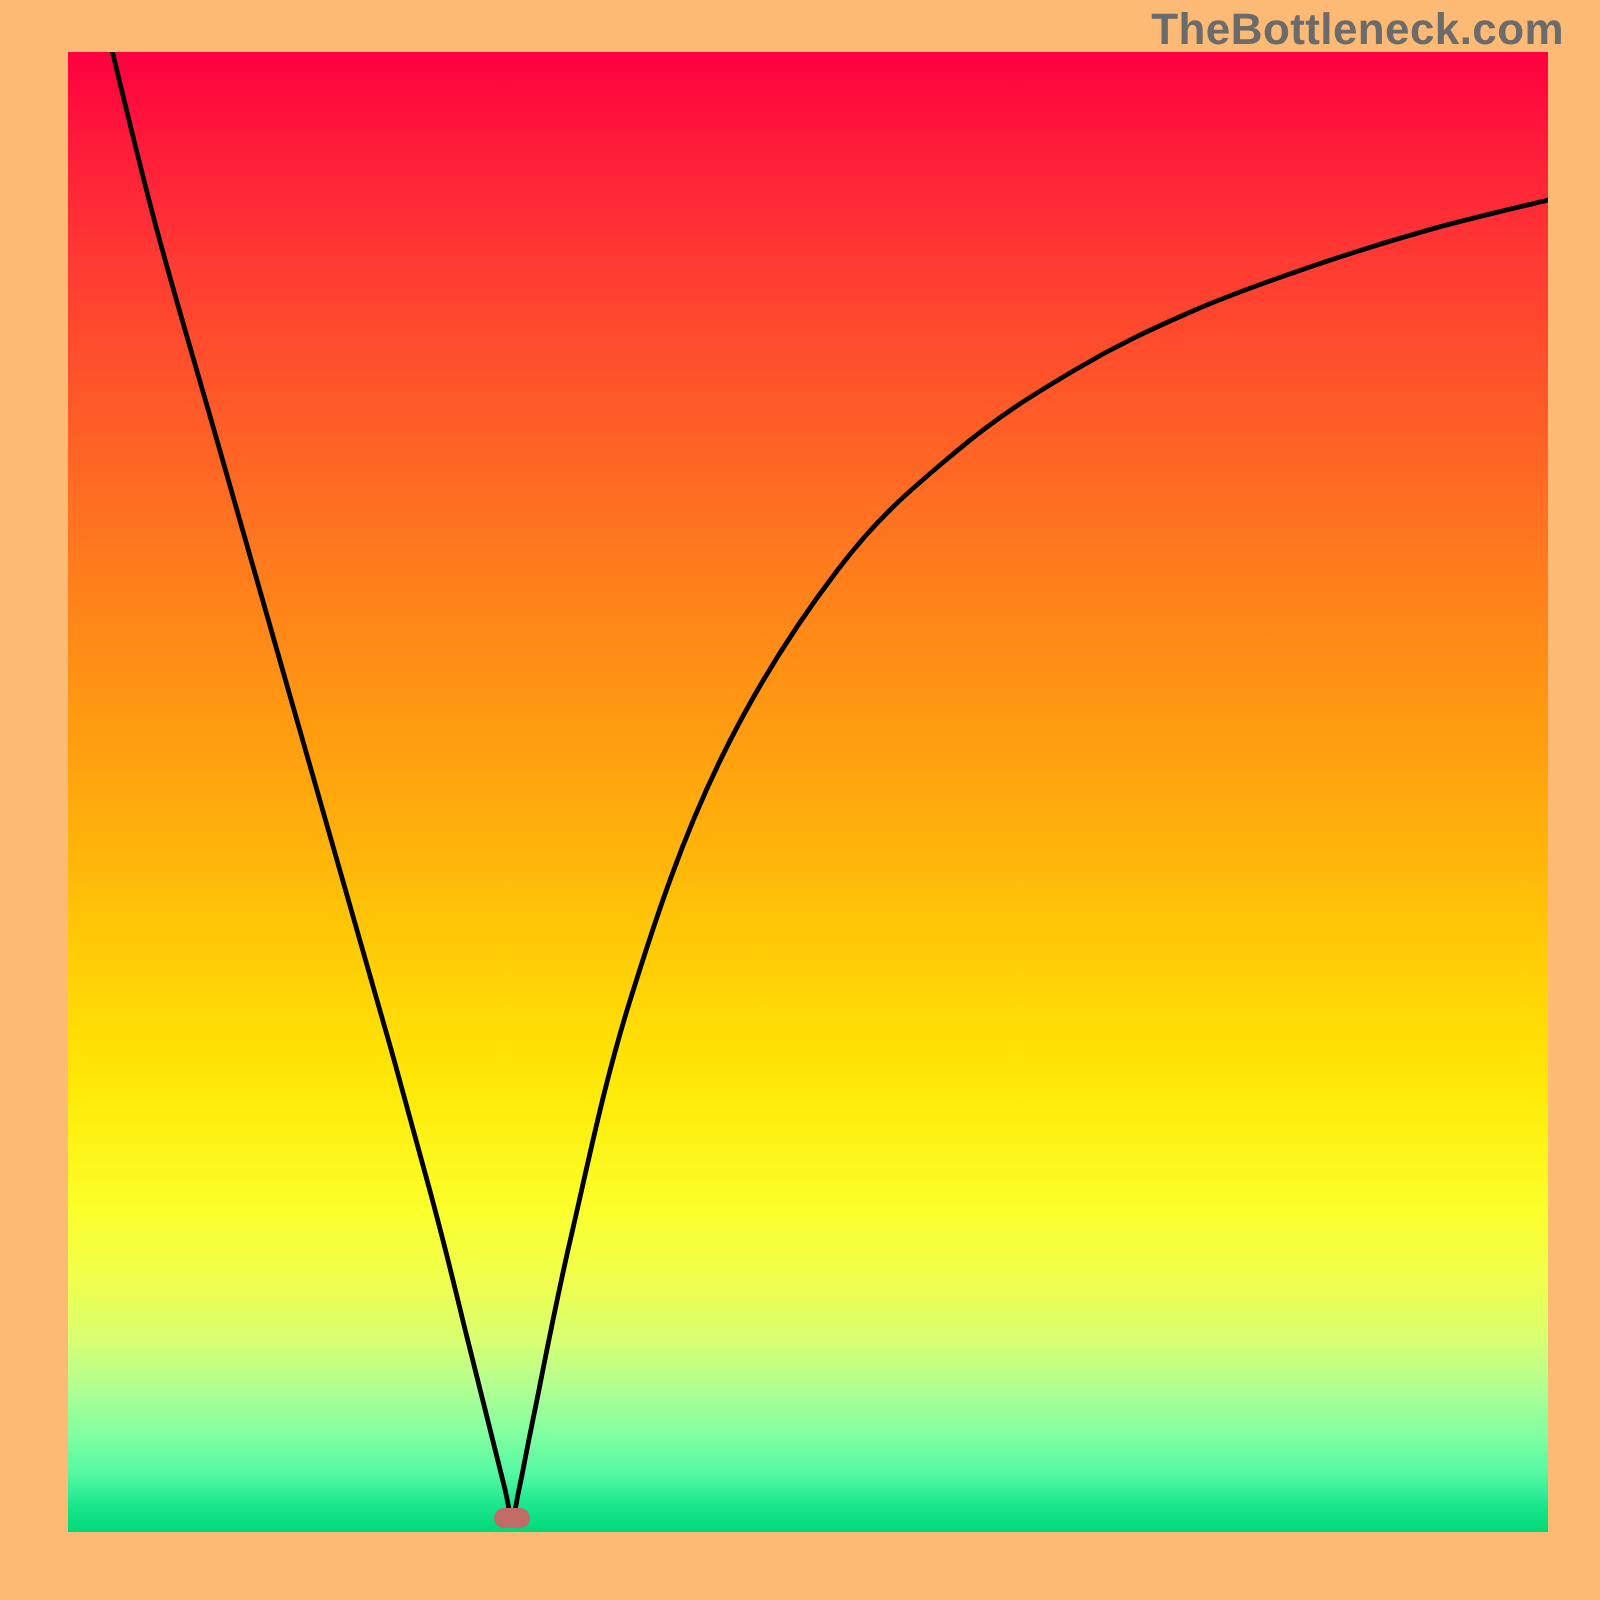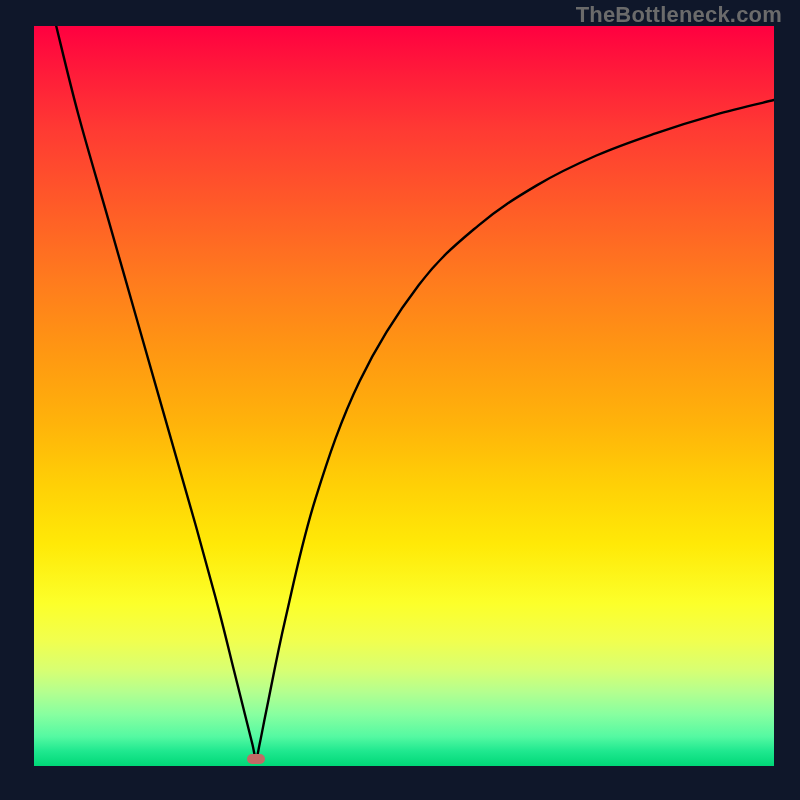--- a/index.html
+++ b/index.html
@@ -7,21 +7,21 @@
     padding: 0;
     width: 800px;
     height: 800px;
     background: #000;
     overflow: hidden;
   }
   .frame {
     position: relative;
     width: 800px;
     height: 800px;
-    background: #0f172a;
+    background: #fdba74;
   }
   .watermark {
     position: absolute;
     top: 2px;
     right: 18px;
     font-family: Arial, Helvetica, sans-serif;
     font-size: 22px;
     font-weight: 600;
     color: #6b6b6b;
     letter-spacing: 0.2px;

